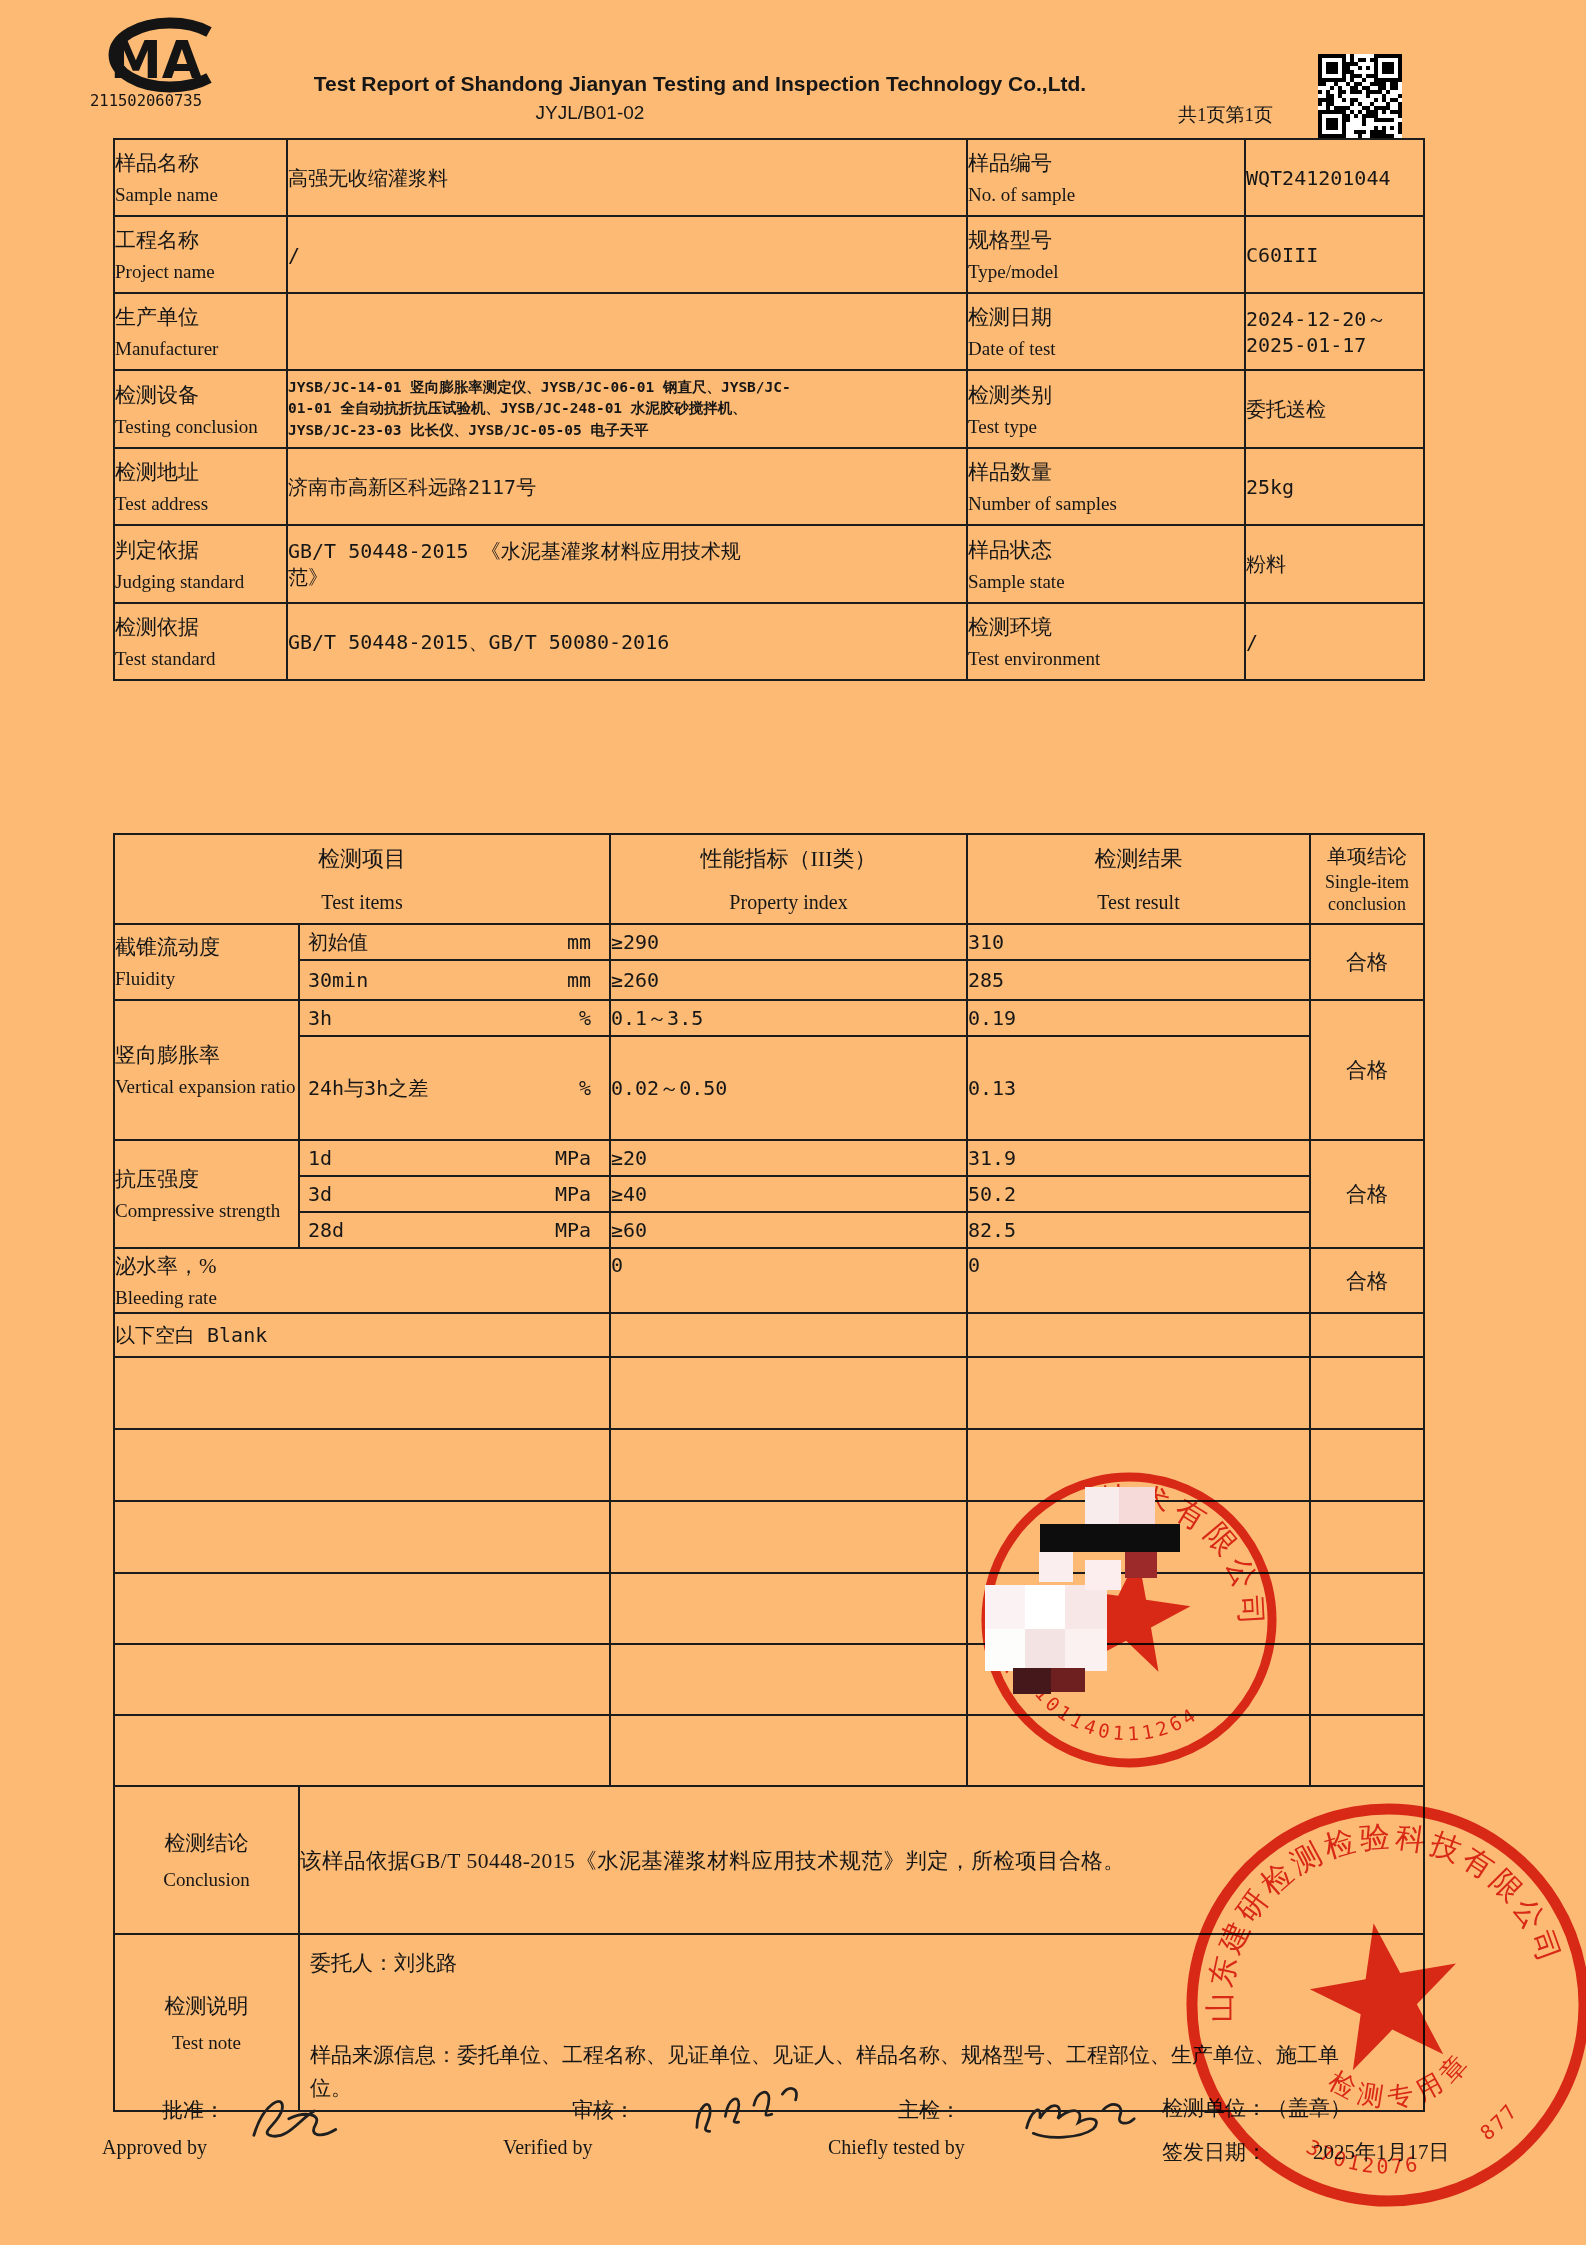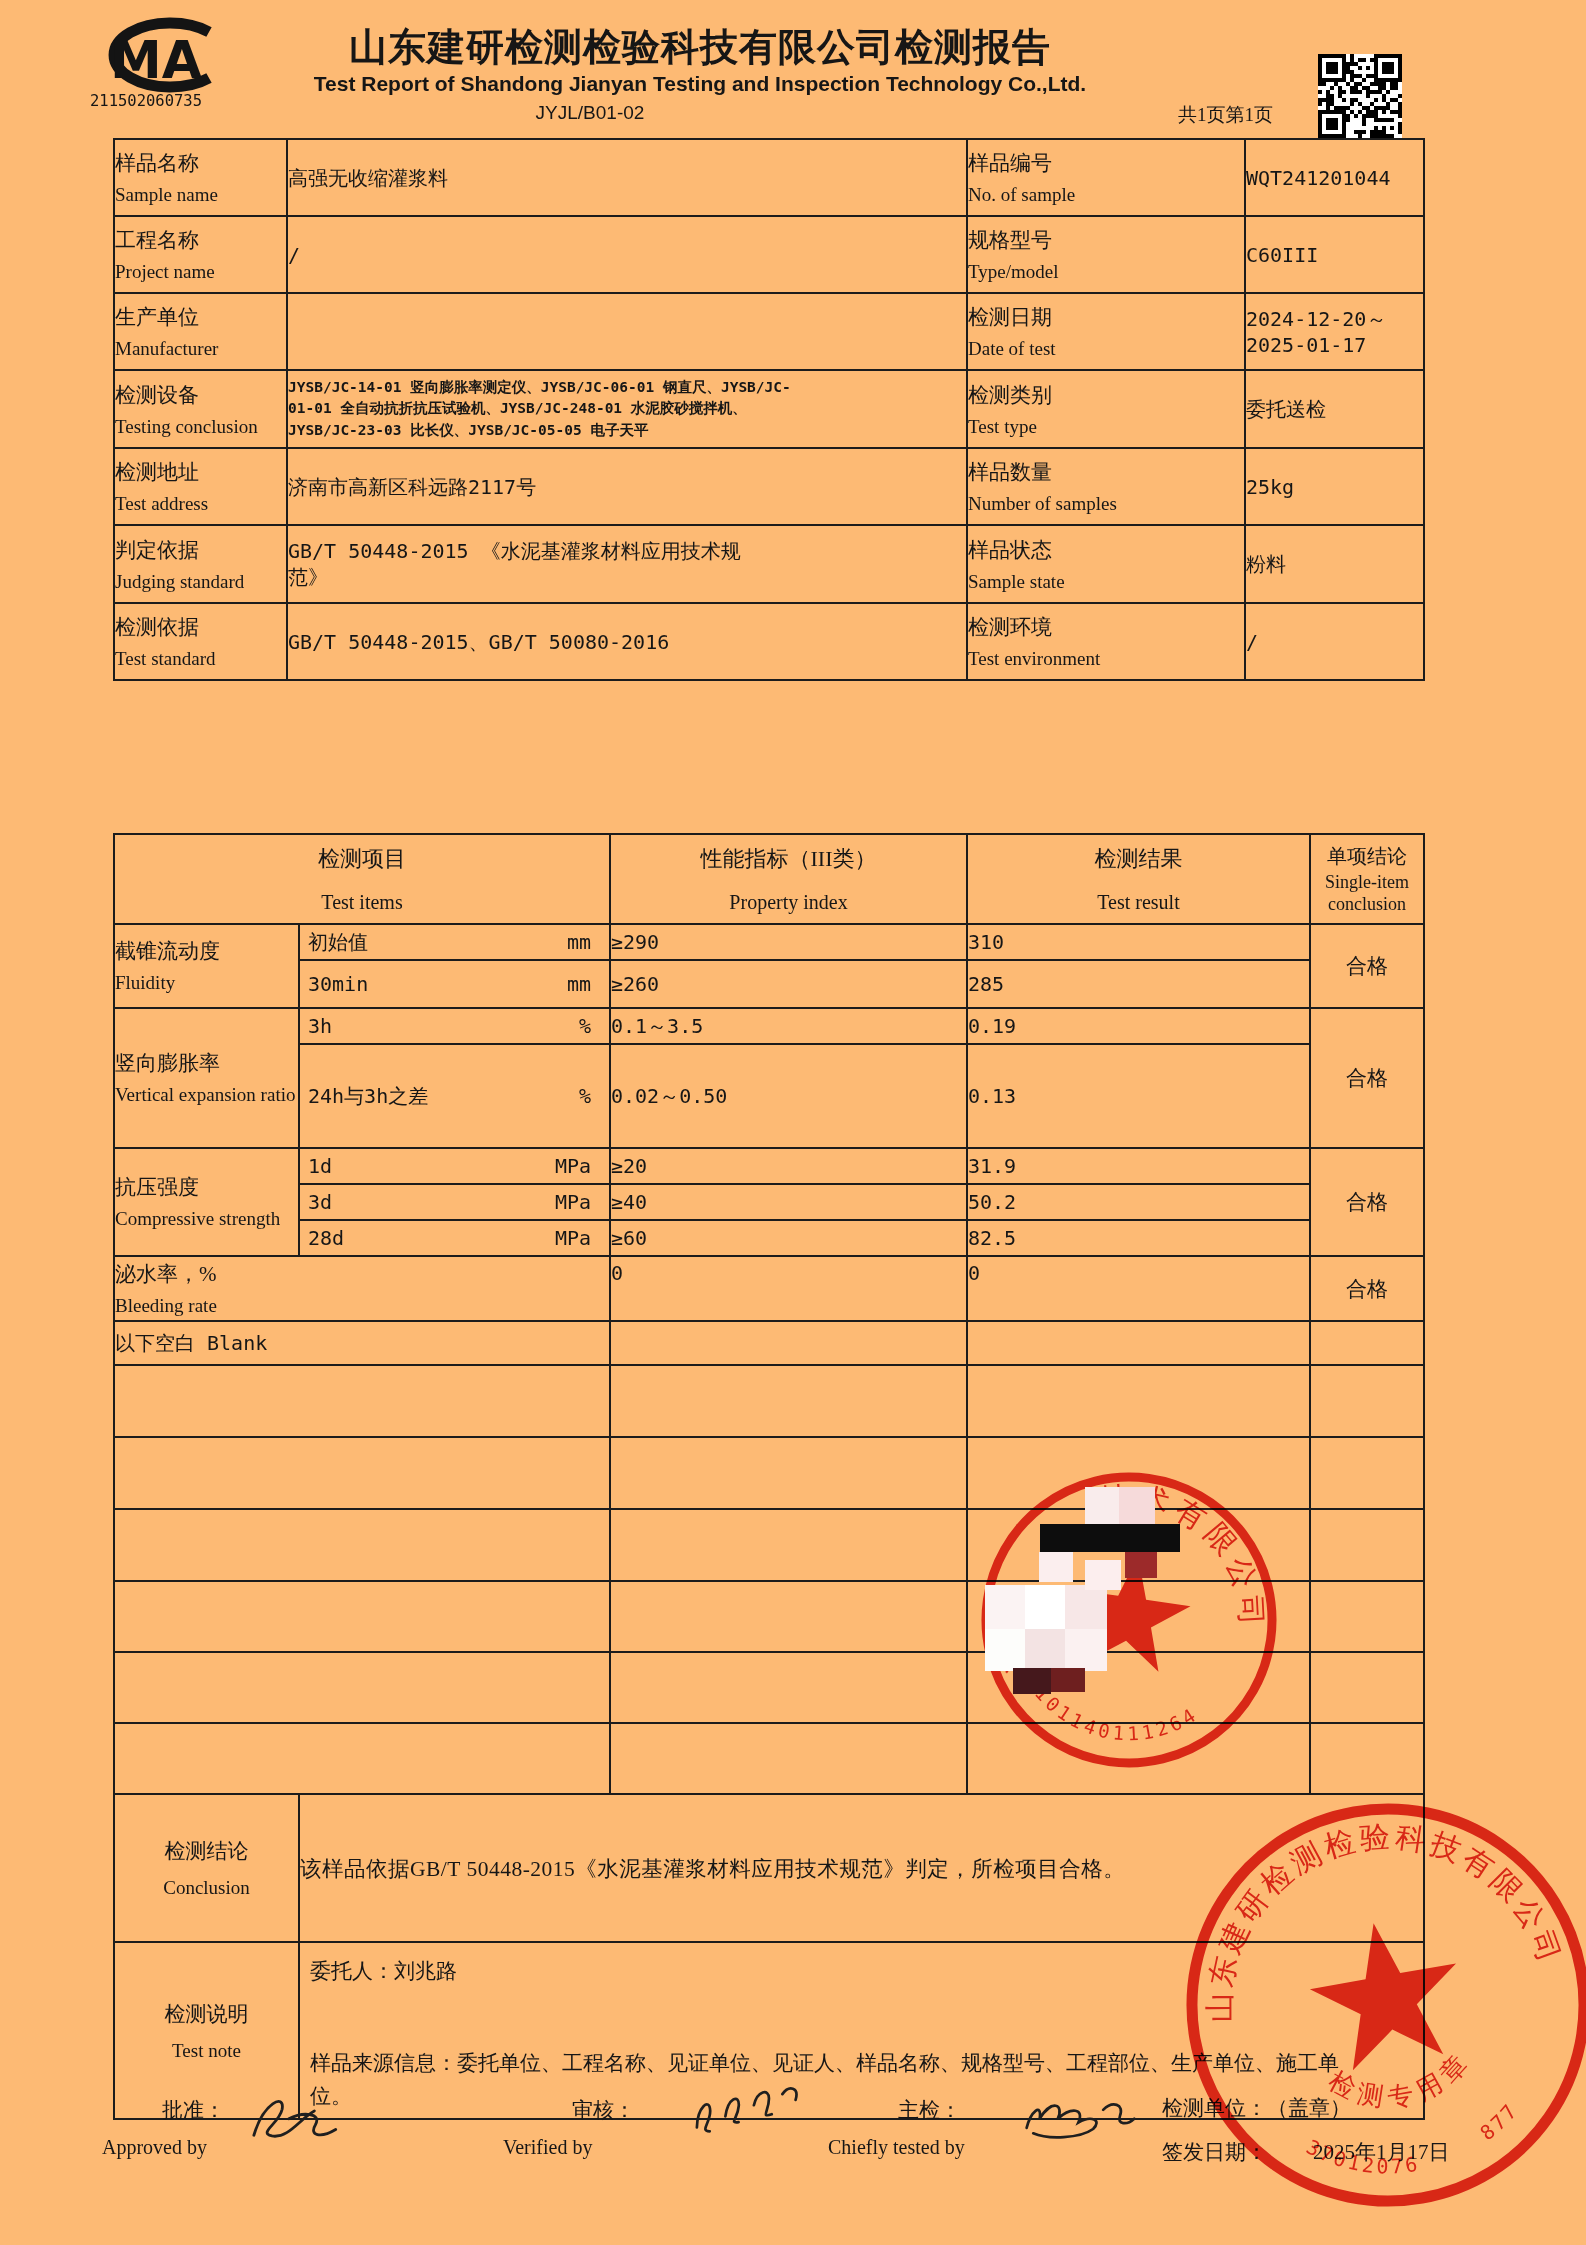--- a/index.html
+++ b/index.html
@@ -71,21 +71,20 @@
 <div class="page">
 
   <div class="cma">
     <svg width="128" height="78" viewBox="0 0 128 78">
       <path d="M116 16 A56 32 0 1 0 116 62" fill="none" stroke="#141414" stroke-width="11"></path>
       <text x="63" y="62" text-anchor="middle" font-family="DejaVu Sans, sans-serif" font-weight="bold" font-size="52" transform="scale(1,1)" fill="#141414">MA</text>
     </svg>
   </div>
   <div class="cma-num">211502060735</div>
 
-  <div class="hdr-title">山东建研检测检验科技有限公司检测报告</div>
   <div class="hdr-sub">Test Report of Shandong Jianyan Testing and Inspection Technology Co.,Ltd.</div>
   <div class="form-no">JYJL/B01-02</div>
   <div class="page-info">共1页第1页</div>
   <div class="qr" style="position:absolute;">
       <div style="position: absolute; left: 0px; top: 0px; width: 4px; height: 4px; background: rgb(0, 0, 0);"></div>
       <div style="position: absolute; left: 4px; top: 0px; width: 4px; height: 4px; background: rgb(0, 0, 0);"></div>
       <div style="position: absolute; left: 8px; top: 0px; width: 4px; height: 4px; background: rgb(0, 0, 0);"></div>
       <div style="position: absolute; left: 12px; top: 0px; width: 4px; height: 4px; background: rgb(0, 0, 0);"></div>
       <div style="position: absolute; left: 16px; top: 0px; width: 4px; height: 4px; background: rgb(0, 0, 0);"></div>
       <div style="position: absolute; left: 20px; top: 0px; width: 4px; height: 4px; background: rgb(0, 0, 0);"></div>
@@ -454,21 +453,21 @@
       <td>
             <div class="subwrap">
               <span>初始值</span>
               <span>mm</span>
             </div>
           </td>
       <td class="idx">≥290</td>
       <td class="resv">310</td>
       <td rowspan="2" class="conc">合格</td>
     </tr>
-    <tr style="height:48px">
+    <tr style="height:40px">
       <td>
             <div class="subwrap">
               <span>30min</span>
               <span>mm</span>
             </div>
           </td>
       <td class="idx">≥260</td>
       <td class="resv">285</td>
     </tr>
     <tr style="height:36px">

